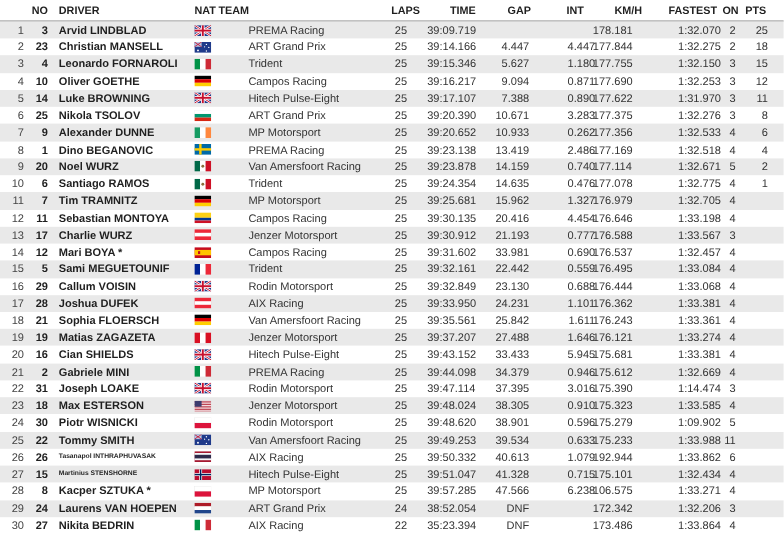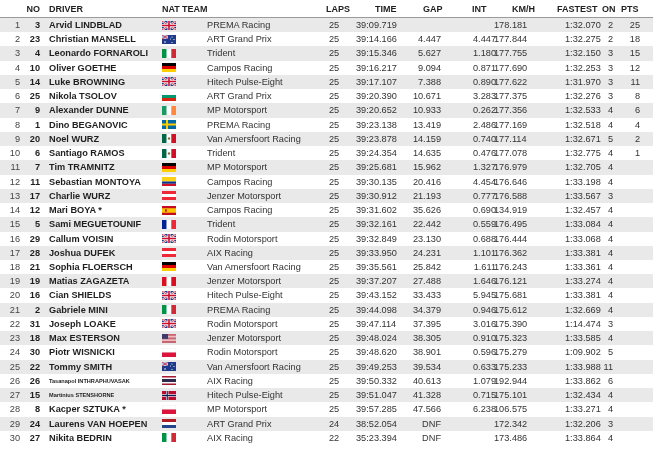--- a/index.html
+++ b/index.html
@@ -351,23 +351,23 @@
     <span class="c-flag">
           <svg class="flag" width="14" height="9" viewBox="0 0 14 9">
             <rect width="14" height="9" fill="#c60b1e"></rect>
             <rect y="2.25" width="14" height="4.5" fill="#ffc400"></rect>
             <rect x="3" y="3.3" width="1.8" height="2.4" fill="#c60b1e"></rect>
           </svg>
         </span>
     <span class="c-team">Campos Racing</span>
     <span class="c-laps">25</span>
     <span class="c-time">39:31.602</span>
-    <span class="c-gap">35.626</span>
+    <span class="c-gap">33.981</span>
     <span class="c-int">0.690</span>
-    <span class="c-kmh">134.919</span>
+    <span class="c-kmh">176.537</span>
     <span class="c-fast">1:32.457</span>
     <span class="c-on">4</span>
     <span class="c-pts"></span>
   </div>
       <div class="row alt">
     <span class="c-pos">15</span>
     <span class="c-no">5</span>
     <span class="c-drv">Sami MEGUETOUNIF</span>
     <span class="c-flag">
           <svg class="flag" width="14" height="9" viewBox="0 0 14 9">

